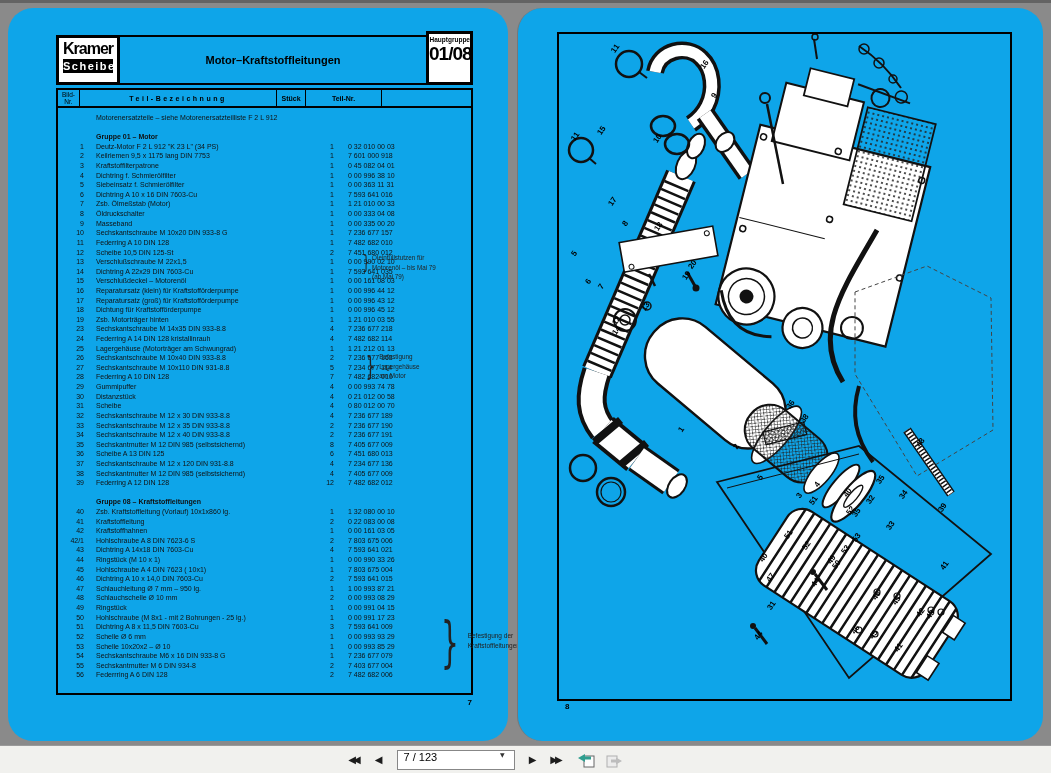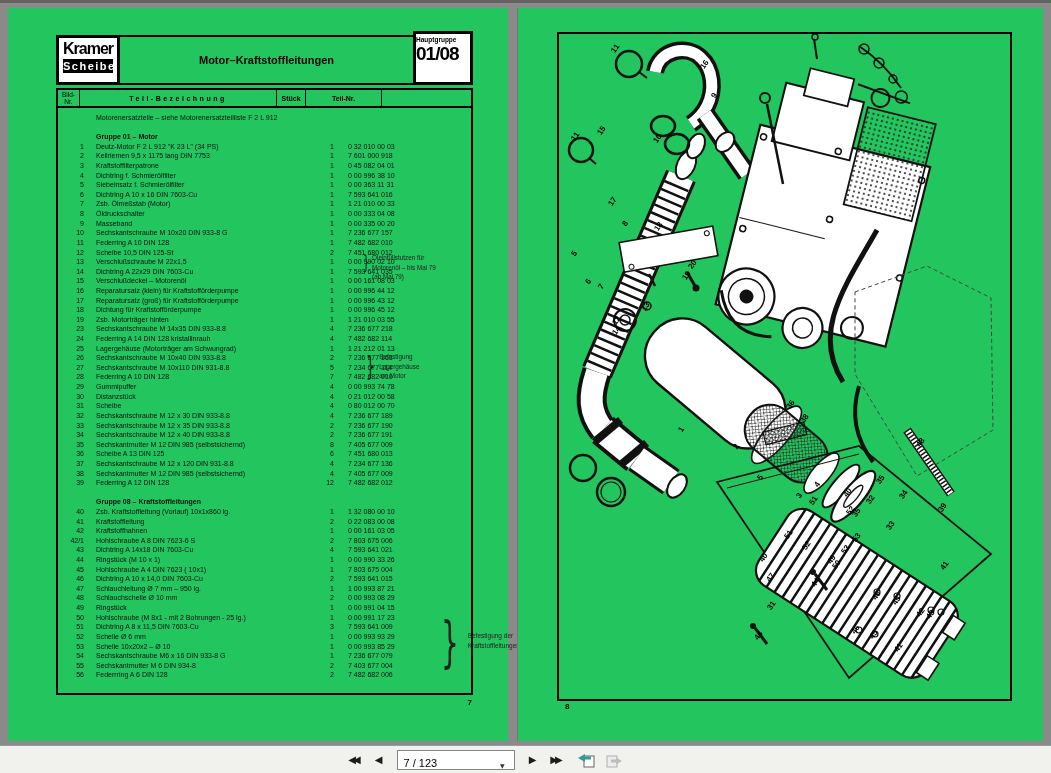--- a/index.html
+++ b/index.html
@@ -1,35 +1,35 @@
 <!DOCTYPE html>
 <html style="--canvas-bg: #8a8a8a; --toolbar-bg: #f1f1ee; --accent: #2f9e8f;"><head>
 <meta charset="utf-8">
 <style>
   * { margin:0; padding:0; box-sizing:border-box; }
   html,body { width:1051px; height:773px; }
   body { font-family:"Liberation Sans", sans-serif; background:var(--canvas-bg,#8a8a8a); overflow:hidden; }
   .stage { position:relative; width:1051px; height:773px; background:var(--canvas-bg,#8a8a8a); }
   .stage::before { content:""; position:absolute; top:0; left:0; right:0; height:3px; background:#636363; }
 
-  .page { position:absolute; top:8px; height:733px; background:#22c55e; }
+  .page { position:absolute; top:8px; height:733px; background:#0ea5e9;border-radius:25px; }
   .page-left  { left:8px;   width:500px; }
   .page-right { left:517px; width:526px; border-left:1px solid #777; }
 
   
   .doc-header { position:absolute; left:48px; top:27px; width:417px; height:50px; display:flex; }
   .logo-box { width:64px; height:50px; border:3px solid #000; padding:2px 4px 0 4px; background:#fff; }
   .logo-kramer { font-weight:bold; font-size:16px; line-height:17px; letter-spacing:-1px; color:#000; }
   .logo-allrad { display:block; background:#000; color:#fff; font-weight:bold; font-size:11px;
                  line-height:14px; letter-spacing:1.5px; text-align:center; margin-top:2px; }
   .title-box { flex:1; border-top:2px solid #000; border-bottom:2px solid #000;
                display:flex; align-items:center; justify-content:center;
                font-weight:bold; font-size:11px; color:#000; }
-  .hg-box { width:60px; height:54px; margin-top:-4px; border:3px solid #000; background:#fff;
-            text-align:left; padding-top:2px; }
+  .hg-box { width:47px; height:54px; margin-top:-4px; border:3px solid #000; background:#fff;
+            text-align:right; padding-top:2px; }
   .hg-label { font-size:6.5px; font-weight:bold; display:block; }
   .hg-value { font-size:19px; font-weight:bold; letter-spacing:-1px; line-height:22px; display:block; }
 
   
   .col-header { position:absolute; left:48px; top:80px; width:417px; height:20px;
                 border:2px solid #000; display:flex; font-size:6.5px; color:#000; }
   .col-cell { border-right:1.5px solid #000; display:flex; align-items:center; justify-content:center;
               flex-direction:column; }
   .col-bild { width:22px; line-height:7px; }
   .col-teil { width:197px; letter-spacing:2.5px; font-weight:bold; font-size:7px; }
@@ -74,21 +74,21 @@
   
   .toolbar { position:absolute; left:0; right:0; bottom:0; height:28px;
              background:var(--toolbar-bg,#f1f1ee); border-top:1px solid #9a9a9a;
              display:flex; align-items:center; justify-content:center; }
   .tb-group { display:flex; align-items:center; transform:translateX(-42px); }
   .tb-btn { width:24px; height:22px; border:none; background:transparent; color:#1c1c1c;
             font-size:10px; display:flex; align-items:center; justify-content:center; cursor:default;
             font-family:"DejaVu Sans", sans-serif; }
   .tb-btn.dbl { letter-spacing:-3px; padding-right:3px; }
   .page-combo { width:118px; height:20px; background:#fff; border:1px solid #878787;
-                display:flex; align-items:flex-end; font-size:11px; color:#000;
+                display:flex; align-items:flex-start; font-size:11px; color:#000;
                 padding:0 6px 0 6px; margin:0 6px; }
   .combo-arrow { margin-left:auto; font-size:6px; color:#333; padding:0 3px;
                  font-family:"DejaVu Sans", sans-serif; }
   .hist { width:22px; height:20px; display:flex; align-items:center; justify-content:center; margin-left:6px; }
 </style>
 </head>
 <body>
 
 <div class="stage">
 

